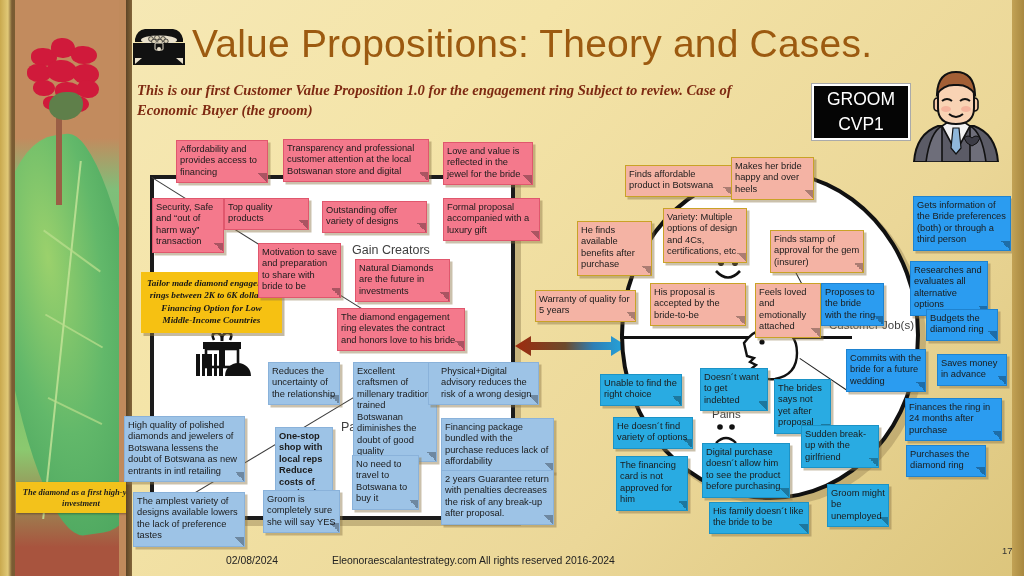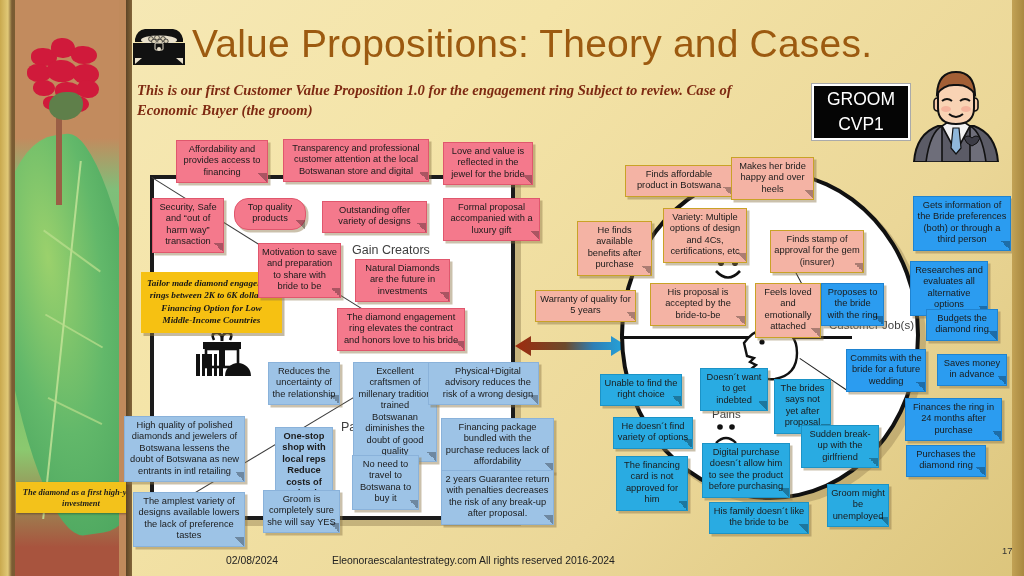--- a/index.html
+++ b/index.html
@@ -123,21 +123,21 @@
   .lbl-pains2 { position:absolute; left:712px; top:408px; font-size:11.5px; color:#3E3E3E; }
 
   
   .fit-arrow { position:absolute; left:515px; top:332px; width:112px; height:28px; }
 
   
   .card {
     position:absolute;
     font-size:9.3px; line-height:1.23;
     padding:3px 3px 4px 3px;
-    text-align:center; color:#1B1B1B;
+    text-align:left; color:#1B1B1B;
     font-family:"Liberation Sans", sans-serif;
     box-shadow:2.5px 2.5px 0 rgba(140,118,70,.45);
   }
   .card.gain  { background:#F4798C; border:1px solid #E0576D; }
   .card.pain  { background:#9DC3E6; border:1px solid #8AB2DA; }
   .card.gain2 { background:#F4B3A4; border:1px solid #C9A227; }
   .card.pain2 { background:#29ABE2; border:1px solid #1C93C6; }
   .card.jobs  { background:#2B9CF0; border:1px solid #1F83D0; }
   .card .fold {
     position:absolute; right:0; bottom:0; width:9px; height:9px;
@@ -290,21 +290,21 @@
   </svg>
   <div class="lbl-jobs">Customer Job(s)</div>
   <div class="lbl-pains2">Pains</div>
 
   <div class="yellow-box">Tailor made diamond engagement rings between 2K to 6K dollars + Financing Option for Low Middle-Income Countries</div>
 
   <div class="card gain" style="left:176px; top:140px; width:92px;">Affordability and provides access to financing<i class="fold"></i></div>
   <div class="card gain" style="left:283px; top:139px; width:146px;">Transparency and professional customer attention at the local Botswanan store and digital<i class="fold"></i></div>
   <div class="card gain" style="left:443px; top:142px; width:90px;">Love and value is reflected in the jewel for the bride<i class="fold"></i></div>
   <div class="card gain" style="left:152px; top:198px; width:72px;">Security, Safe and “out of harm way” transaction<i class="fold"></i></div>
-  <div class="card gain" style="left:234px; top:198px; width:72px;border-radius:14px;">Top quality products<i class="fold"></i></div>
+  <div class="card gain" style="left:224px; top:198px; width:85px;">Top quality products<i class="fold"></i></div>
   <div class="card gain" style="left:322px; top:201px; width:105px;">Outstanding offer variety of designs<i class="fold"></i></div>
   <div class="card gain" style="left:443px; top:198px; width:97px;">Formal proposal accompanied with a luxury gift<i class="fold"></i></div>
   <div class="card gain" style="left:258px; top:243px; width:83px;">Motivation to save and preparation to share with bride to be<i class="fold"></i></div>
   <div class="card gain" style="left:355px; top:259px; width:95px;">Natural Diamonds are the future in investments<i class="fold"></i></div>
   <div class="card gain" style="left:337px; top:308px; width:128px;">The diamond engagement ring elevates the contract and honors love to his bride<i class="fold"></i></div>
 
   <div class="card pain" style="left:268px; top:362px; width:72px;">Reduces the uncertainty of the relationship<i class="fold"></i></div>
   <div class="card pain" style="left:353px; top:362px; width:84px;">Excellent craftsmen of millenary tradition trained Botswanan diminishes the doubt of good quality<i class="fold"></i></div>
   <div class="card pain" style="left:428px; top:362px; width:111px;padding-left:12px;">Physical+Digital advisory reduces the risk of a wrong design<i class="fold"></i></div>
   <div class="card pain" style="left:441px; top:418px; width:113px;">Financing package bundled with the purchase reduces lack of affordability<i class="fold"></i></div>

